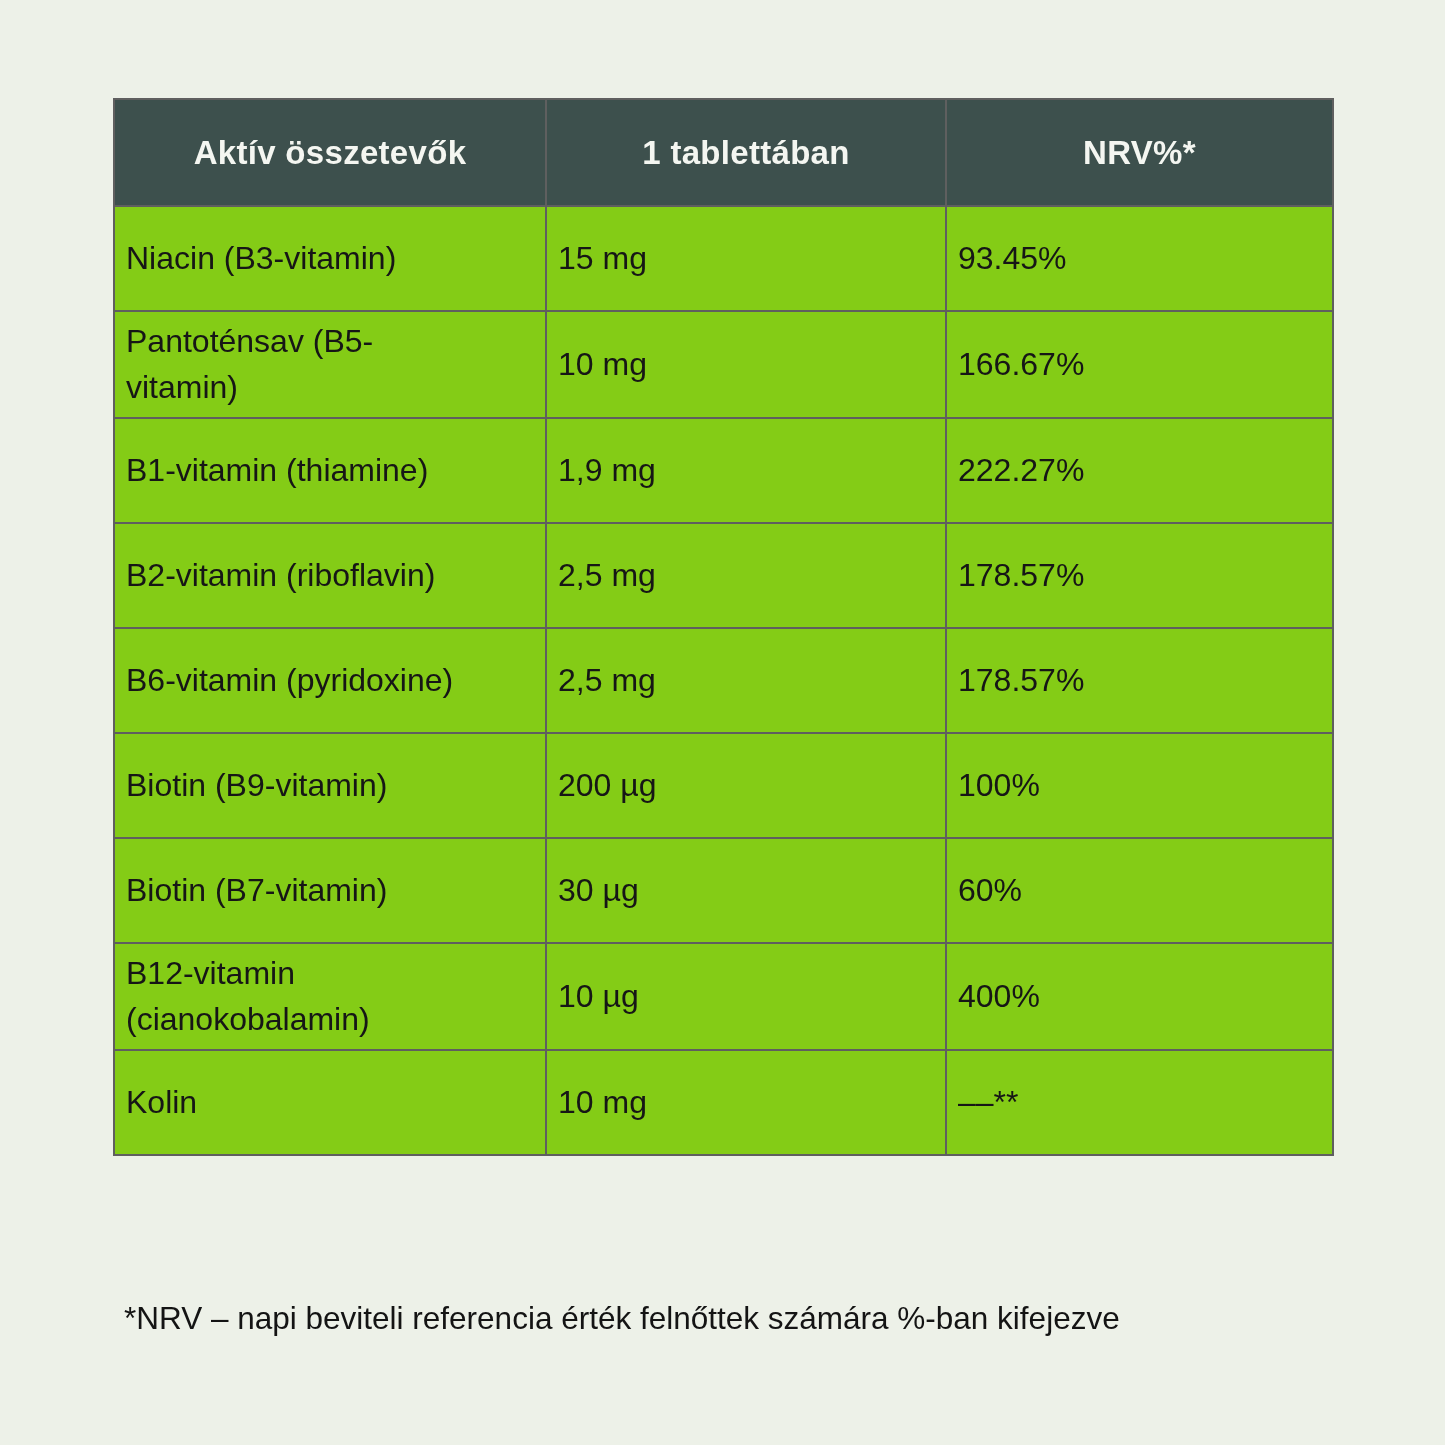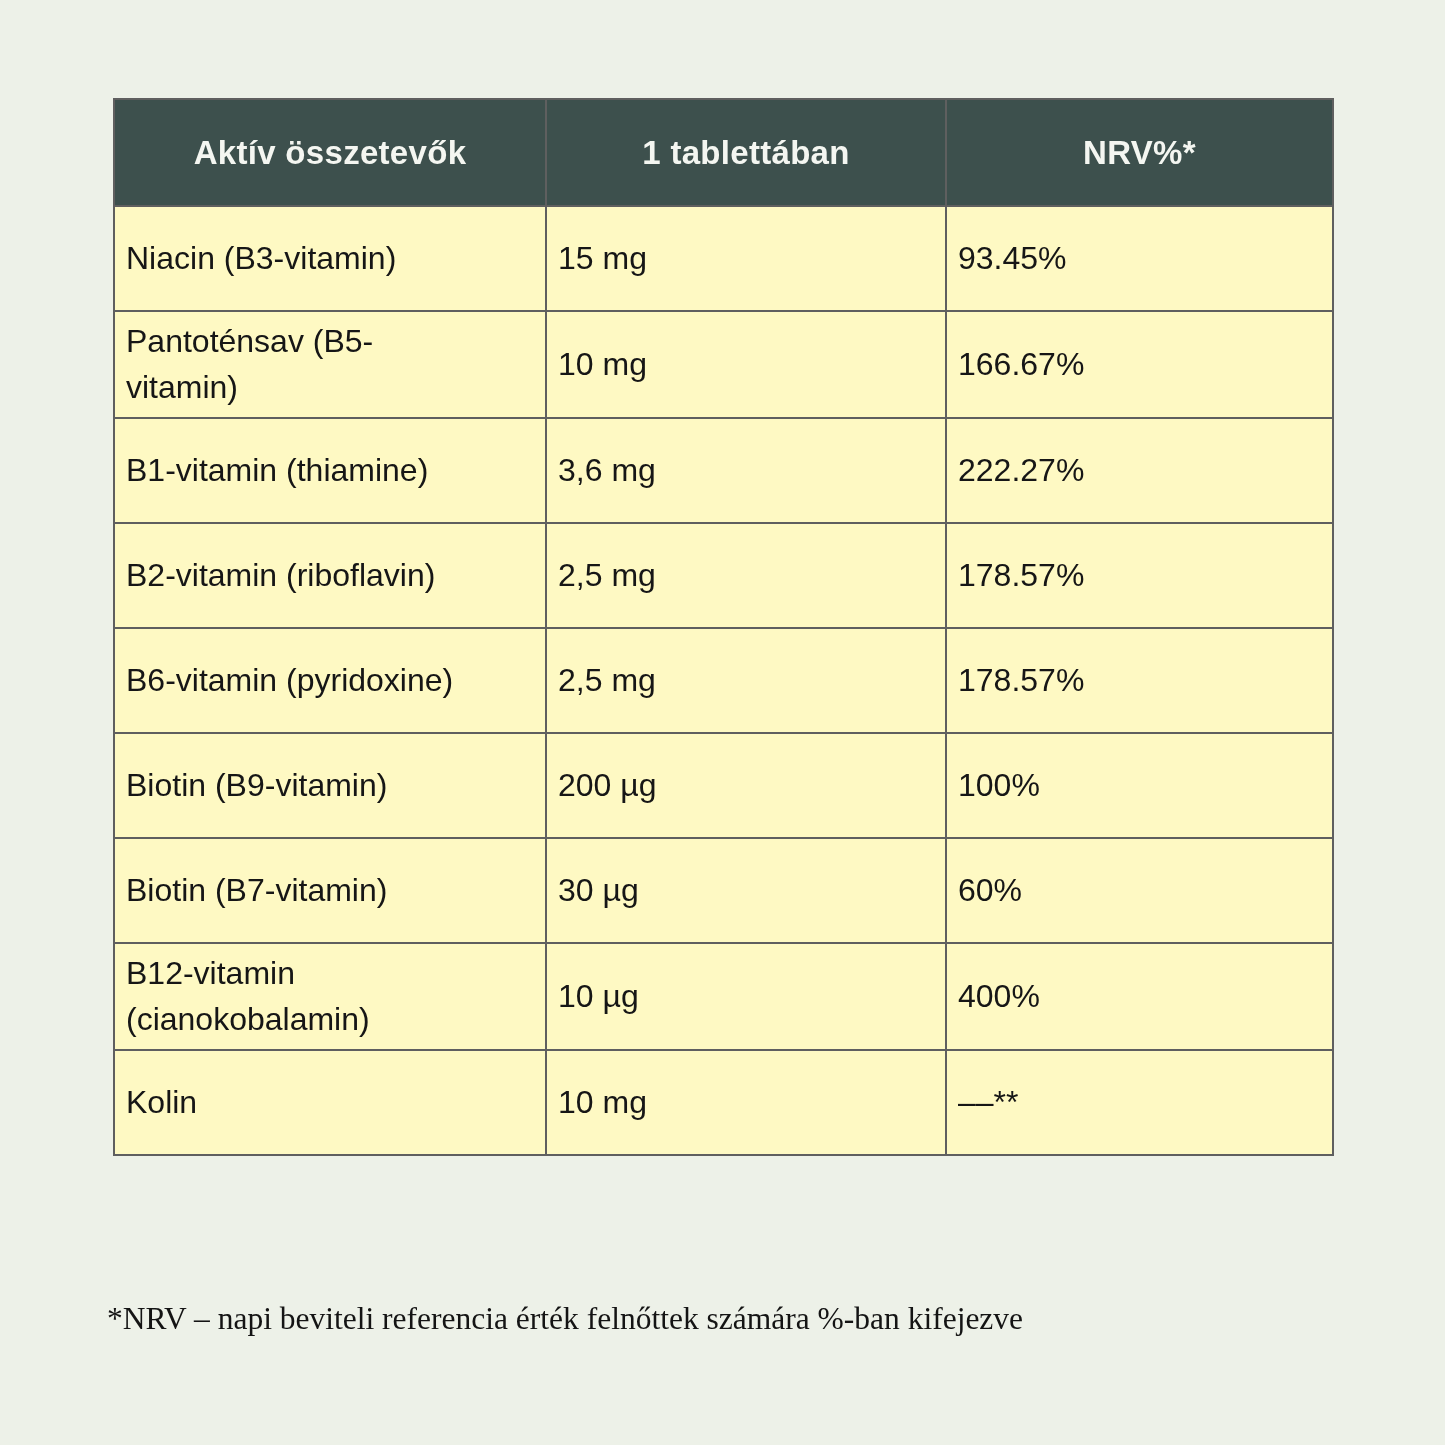--- a/index.html
+++ b/index.html
@@ -38,32 +38,31 @@
     vertical-align: middle;
     padding: 0 8px;
   }
   table.nutri td {
     height: 105px;
     font-size: 32px;
     line-height: 1.45;
     vertical-align: middle;
     padding: 6px 10px 6px 11px;
     white-space: pre-line;
-    background: #fef9c3;
+    background: #84cc16;
     color: #161616;
     margin-left: 47px;
   }
   .footnotes {
     position: absolute;
-    left: 107px; top: 1293px;
+    left: 124px; top: 1293px;
     width: 1260px;
     font-size: 31.5px;
     line-height: 51px;
     color: #141414;
-    font-family: Liberation Serif, serif;
   }
   .footnotes .fn { margin: 0; }
   .footnotes .fn2 { padding-left: 14px; }
 </style>
 </head>
 <body>
 
 <div class="page">
 
   <table class="nutri">
@@ -86,21 +85,21 @@
           <td>93.45%</td>
         </tr>
         <tr>
           <td>Pantoténsav (B5-
 vitamin)</td>
           <td>10 mg</td>
           <td>166.67%</td>
         </tr>
         <tr>
           <td>B1-vitamin (thiamine)</td>
-          <td>3,6 mg</td>
+          <td>1,9 mg</td>
           <td>222.27%</td>
         </tr>
         <tr>
           <td>B2-vitamin (riboflavin)</td>
           <td>2,5 mg</td>
           <td>178.57%</td>
         </tr>
         <tr>
           <td>B6-vitamin (pyridoxine)</td>
           <td>2,5 mg</td>

